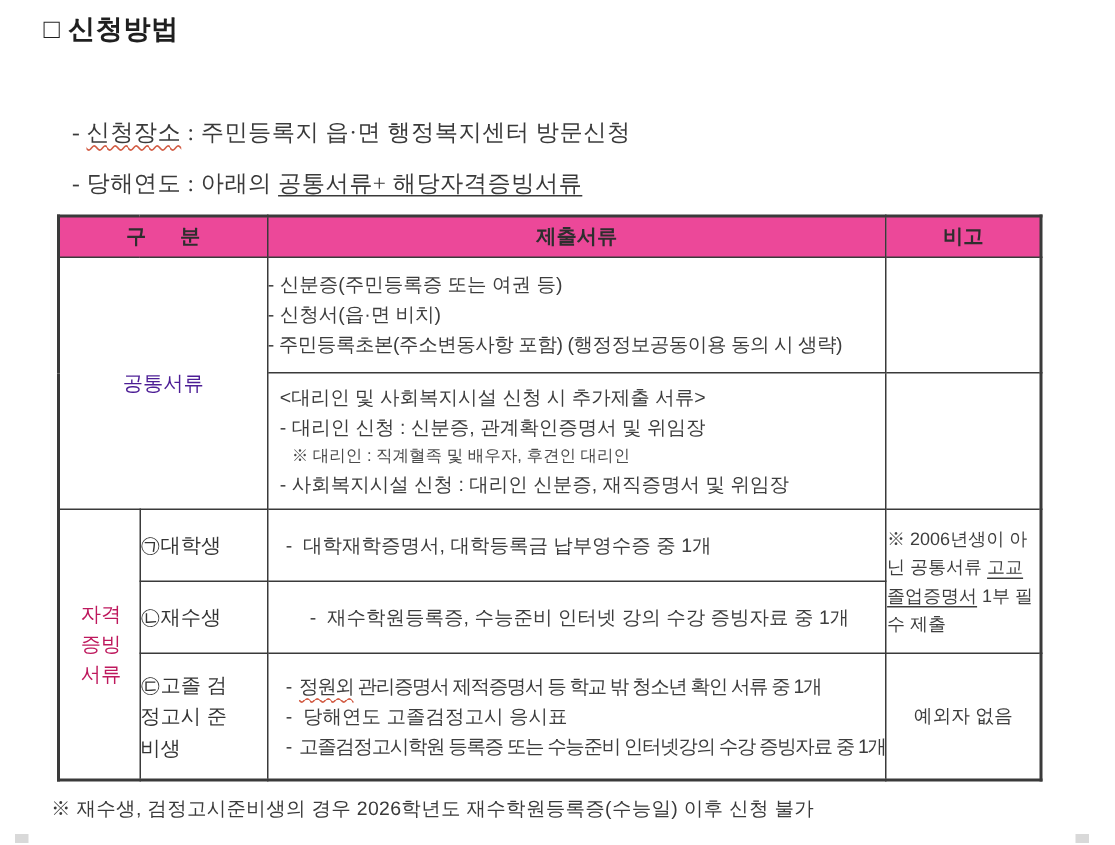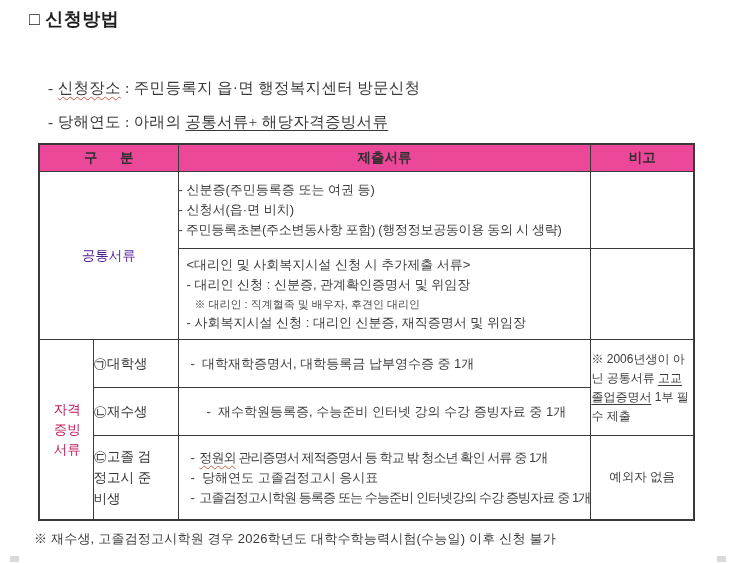--- a/index.html
+++ b/index.html
@@ -118,18 +118,18 @@
       <td class="cell-items" style="padding-left:12px">
         <div class="line tighter"><span>-  </span><span class="wavy">정원외</span><span> 관리증명서 제적증명서 등 학교 밖 청소년 확인 서류 중 1개</span></div>
         <div class="line">-  당해연도 고졸검정고시 응시표</div>
         <div class="line tighter">-  고졸검정고시학원 등록증 또는 수능준비 인터넷강의 수강 증빙자료 중 1개</div>
       </td>
       <td class="note-cell note-center">예외자 없음</td>
     </tr>
   </tbody>
     </table>
 
-  <div class="footnote">※ 재수생, 고졸검정고시학원 경우 2026학년도 대학수학능력시험(수능일) 이후 신청 불가</div>
+  <div class="footnote">※ 재수생, 검정고시준비생의 경우 2026학년도 재수학원등록증(수능일) 이후 신청 불가</div>
 
   <div class="corner l"></div>
   <div class="corner r"></div>
 
 </div>
 
 </body></html>

